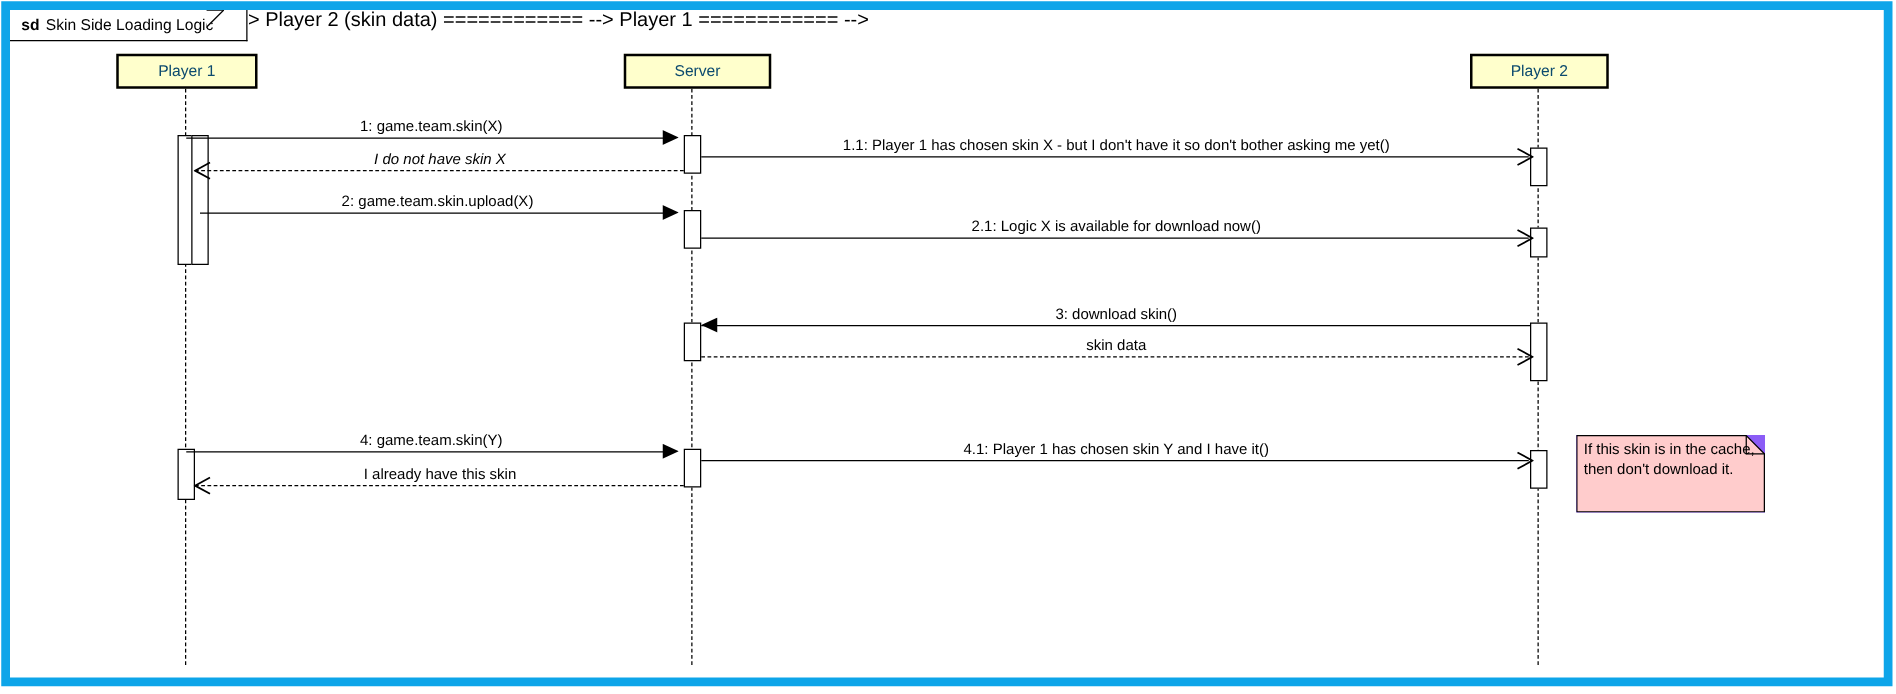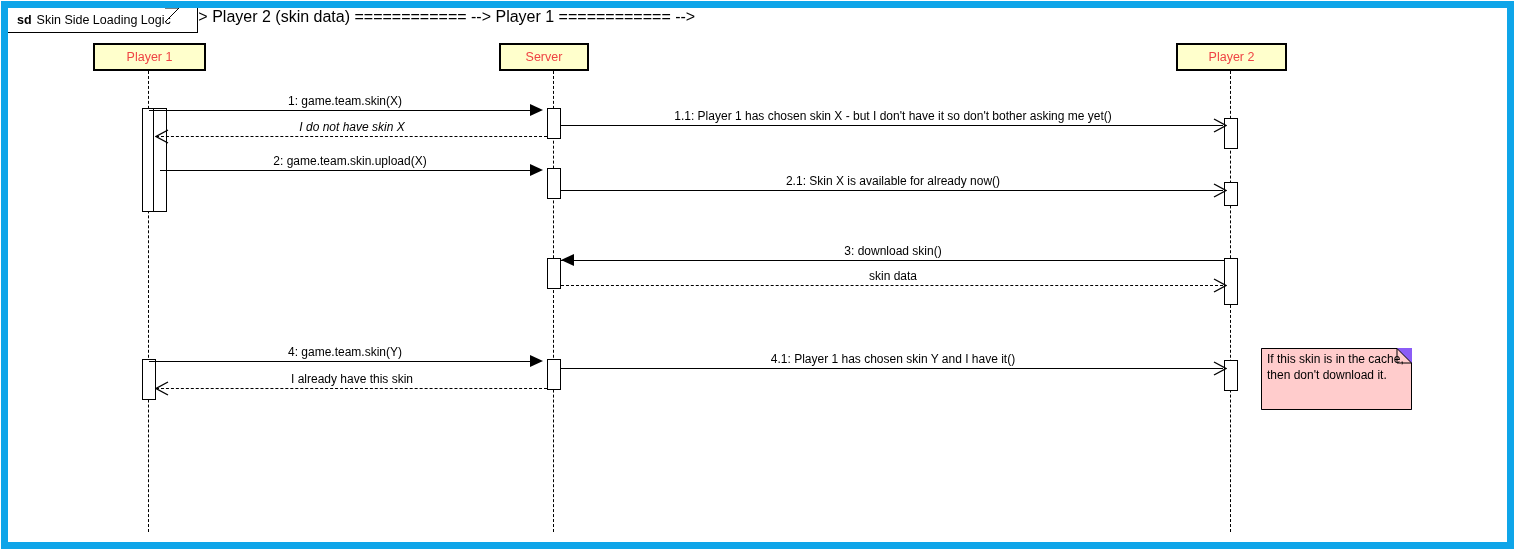--- a/index.html
+++ b/index.html
@@ -61,21 +61,21 @@
   
   .lifeline-head {
     position: absolute;
     background: #ffffcc;
     border: 2px solid #000000;
     box-sizing: border-box;
     display: flex;
     align-items: center;
     justify-content: center;
     font-size: 12.5px;
-    color: #ef4444;
+    color: #0c4a6e;
     height: 28px;
   }
   .lifeline-stem {
     position: absolute;
     width: 0;
     border-left: 1px dashed #000000;
   }
   .activation {
     position: absolute;
     background: #ffffff;
@@ -150,21 +150,21 @@
       </svg>
     </div>
 
     
     <div class="lifeline-head" style="left:85px; top:35px; width:113px;">
       <span>Player 1</span>
     </div>
     <div class="lifeline-stem" style="left:140px; top:63px; height:461px;"></div>
 
     
-    <div class="lifeline-head" style="left:491px; top:35px; width:90px;">
+    <div class="lifeline-head" style="left:491px; top:35px; width:118px;">
       <span>Server</span>
     </div>
     <div class="lifeline-stem" style="left:545px; top:63px; height:461px;"></div>
 
     
     <div class="lifeline-head" style="left:1168px; top:35px; width:111px;">
       <span>Player 2</span>
     </div>
     <div class="lifeline-stem" style="left:1222px; top:63px; height:461px;"></div>
 
@@ -239,21 +239,21 @@
     </div>
 
     
     <div class="msg" style="left:553px; top:182px;">
       <div class="msg-line" style="width:662px;"></div>
       <div class="arrowhead" style="left:652px; top:-7px;">
         <svg width="14" height="15" viewBox="0 0 14 15">
           <polyline points="1,1 13,7.5 1,14" fill="none" stroke="#000000" stroke-width="1.4"></polyline>
         </svg>
       </div>
-      <div class="msg-label" style="left:332px; top:0px;">2.1: Skin X is available for already now()</div>
+      <div class="msg-label" style="left:332px; top:0px;">2.1: Logic X is available for download now()</div>
     </div>
 
     
     <div class="msg" style="left:553px; top:252px;">
       <div class="msg-line" style="width:663px;"></div>
       <div class="arrowhead" style="left:0px; top:-6px;">
         <svg width="13" height="13" viewBox="0 0 13 13">
             <polygon points="13,0 0,6 13,12" fill="#000000"></polygon>
           </svg>
       </div>

